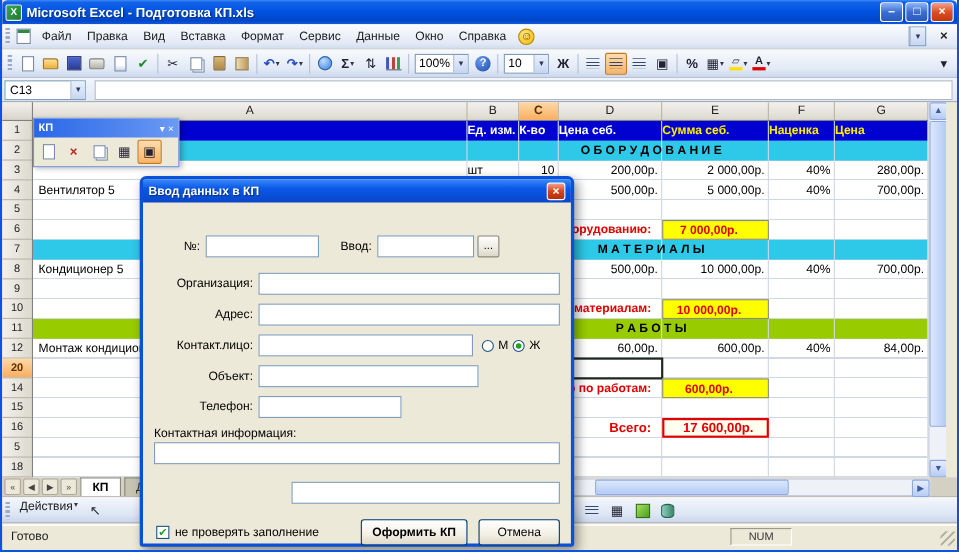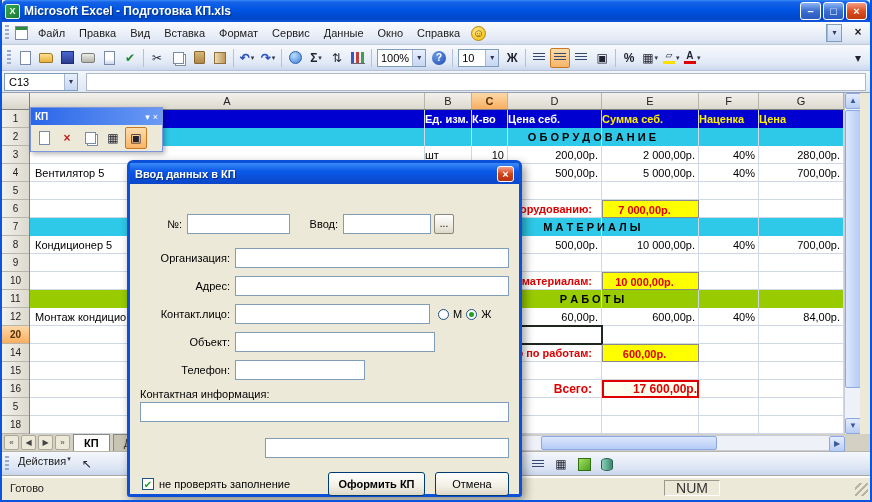--- a/index.html
+++ b/index.html
@@ -84,21 +84,21 @@
     background-image:repeating-linear-gradient(to bottom,transparent 0 17px,#D0D7E5 17px 18px);border-right:1px solid #D0D7E5}
   .vline{position:absolute;top:0;width:1px;height:324px;background:#D0D7E5}
   .band{position:absolute;left:0;width:814px;height:18px}
   .c{position:absolute;height:18px;line-height:18px;font-size:11px;white-space:nowrap;overflow:hidden;color:#000}
   .tl{text-align:left;padding-left:3px}.tc{text-align:left}.tr{text-align:right;padding-right:4px}
   .hrow{font-weight:bold}.hw{color:#fff}.hy{color:#FFF000}
   .sec{font-weight:bold;text-align:center}
   .lab{color:#E00000;font-weight:bold;text-align:right;padding-right:6px}
   .glab{color:#E00000;font-weight:bold;font-size:12px;text-align:right;padding-right:6px}
   .tot{background:#FFFF00;color:#E00000;font-weight:bold;text-align:center;padding-right:12px;border:1px solid #8A8A8A}
-  .grand{background:#FFFFEF;color:#E00000;font-weight:bold;font-size:12px;text-align:right;padding-right:0;border:2px solid #E00000;line-height:14px}
+  .grand{background:#FFFFEF;color:#E00000;font-weight:bold;font-size:12px;text-align:right;padding-right:12px;border:2px solid #E00000;line-height:14px}
   .selbox{position:absolute;border:2px solid #1E281E;background:transparent}
 
   
   .vscroll{position:absolute;left:842px;top:93px;width:16px;height:341px;background:#EEF1F8;border-left:1px solid #C8CCD8}
   .sbtn{display:block;width:16px;height:16px;background:linear-gradient(180deg,#E4EDFE,#B8CCF4);border:1px solid #8CA8E0;border-radius:2px;
     color:#3A5A9C;font-size:8px;text-align:center;line-height:14px}
   .vthumb{position:absolute;left:0;top:17px;width:16px;height:278px;background:linear-gradient(90deg,#DCE7FC,#B4CBF6);border:1px solid #8CA8E0;border-radius:2px}
   .vs-d{position:absolute;bottom:0;left:0}
   .rgap{position:absolute;left:858px;top:93px;width:10px;height:341px;background:#ECE9D8}
 
@@ -116,21 +116,21 @@
     border-bottom:1px solid #B0BACE;display:flex;align-items:center}
   .ddbtn{height:19px;display:flex;align-items:flex-start;padding:0 5px;font-size:11px;border:1px solid transparent;border-radius:2px;color:#202020}
   .drawicons{position:absolute;left:526px;top:2px;display:flex;gap:3px}
   .greenbox{width:13px;height:13px;background:linear-gradient(135deg,#A8E060,#48A020);border:1px solid #307010}
   .cyl{width:12px;height:13px;background:linear-gradient(90deg,#8AD0B8,#3E8870);border-radius:6px/3px;border:1px solid #2A6050}
 
   
   .statusbar{position:absolute;left:0;top:476px;width:100%;height:22px;background:#ECE9D8;border-top:1px solid #fff;
     box-shadow:inset 0 1px 0 #fff,0 -1px 0 #ACA899;display:flex;align-items:center;font-size:11px;color:#222}
   .st-ready{margin-left:8px}
-  .st-num{position:absolute;right:150px;width:56px;height:16px;text-align:center;line-height:15px;font-size:14px;
+  .st-num{position:absolute;right:150px;width:56px;height:16px;text-align:center;line-height:15px;font-size:10px;
     border:1px solid;border-color:#9C9A8C #fff #fff #9C9A8C;color:#333}
   .st-grip{position:absolute;right:2px;bottom:2px;width:13px;height:13px;
     background:repeating-linear-gradient(135deg,transparent 0 3px,#B8B4A4 3px 5px)}
 
   
   .kp{position:absolute;left:28px;top:107px;width:133px;z-index:30;border:1px solid #7A96DF;background:#ECE9D8;box-shadow:2px 2px 5px rgba(0,0,0,.3)}
   .kp-tb{height:17px;background:linear-gradient(90deg,#2A66E8,#6A9AF4);display:flex;align-items:center;color:#fff;font-size:10px;font-weight:bold;padding:0 4px}
   .kp-ctrl{margin-left:auto;display:flex;gap:3px;font-size:9px;font-weight:normal}
   .kp-body{height:26px;display:flex;align-items:center;padding:0 2px;gap:1px}
   .kpi{width:22px;height:22px;display:flex;align-items:center;justify-content:center;border:1px solid transparent;border-radius:2px;font-size:12px;color:#223}

